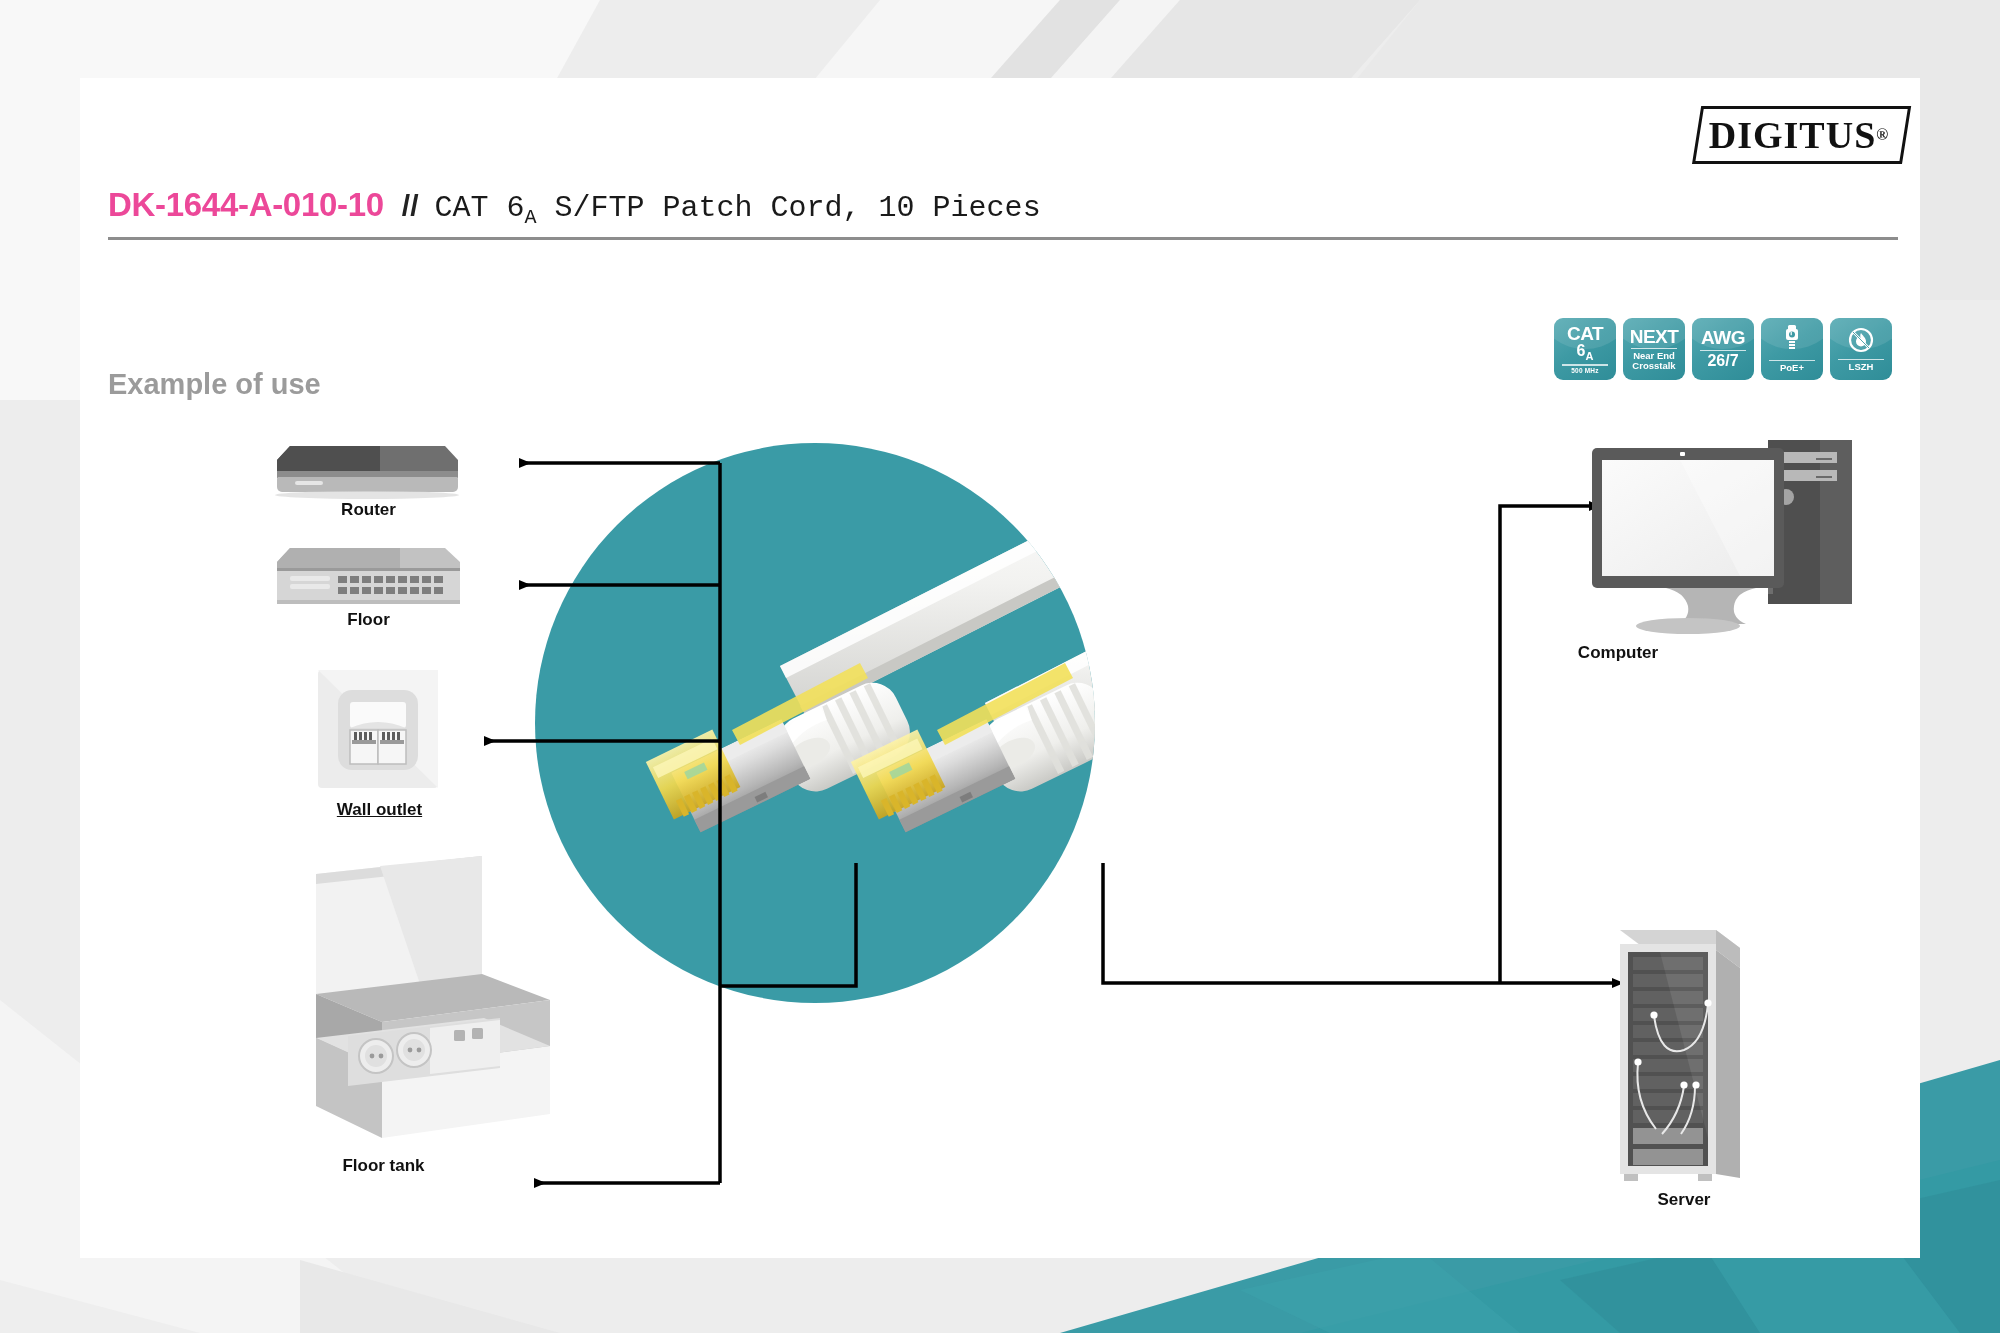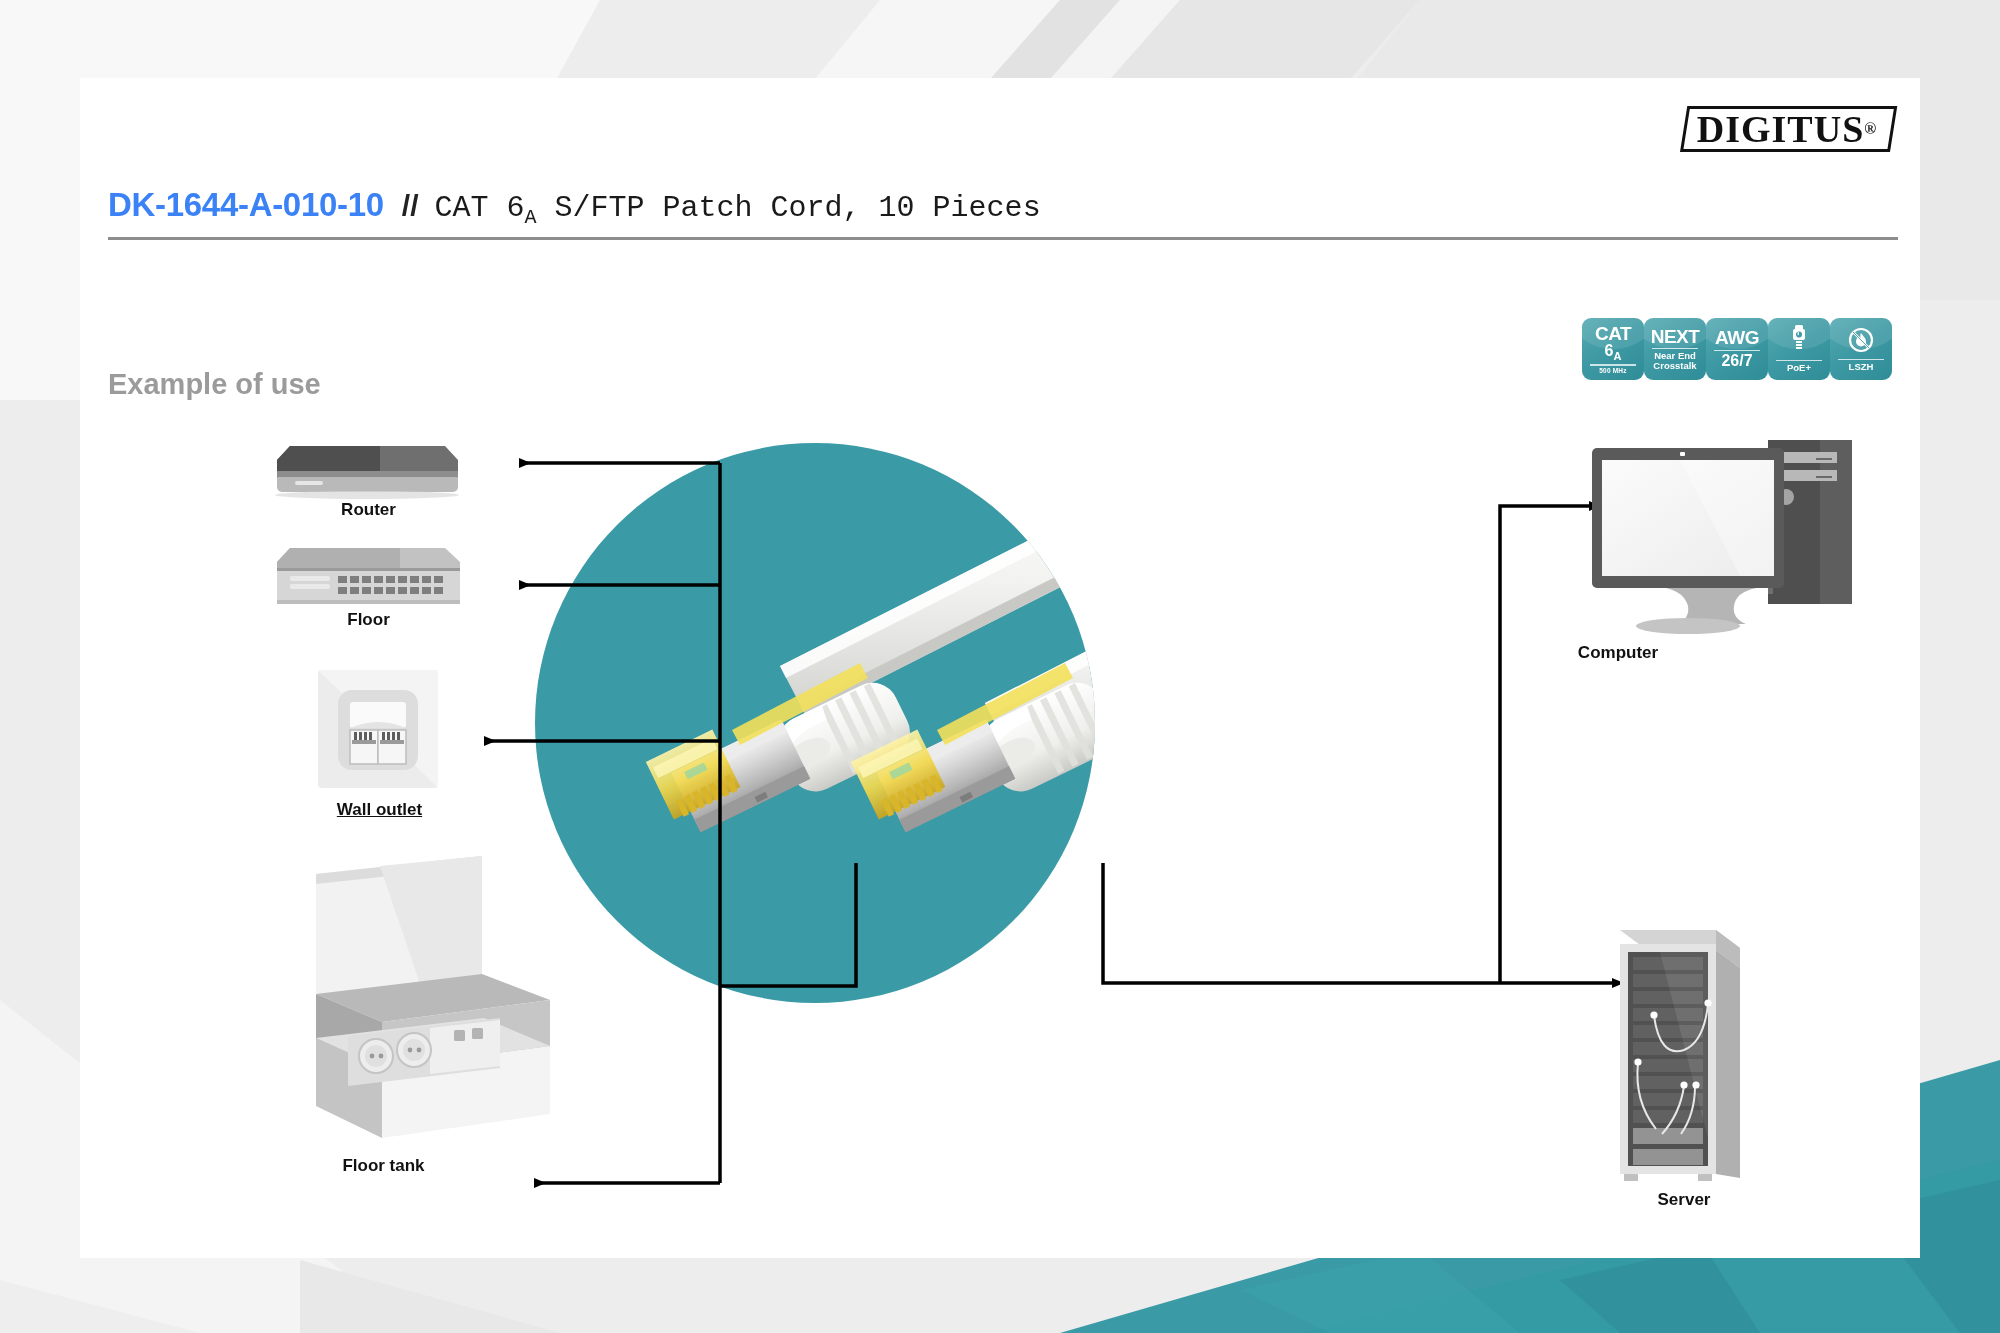--- a/index.html
+++ b/index.html
@@ -12,21 +12,21 @@
   
   #bg{position:absolute;inset:0;overflow:hidden;}
 
   
   #card{
     position:absolute;left:80px;top:78px;width:1840px;height:1180px;
     background:#ffffff;overflow:hidden;z-index:5;
   }
 
   
-  #logo{position:absolute;right:30px;top:28px;width:210px;height:46px;}
+  #logo{position:absolute;right:18px;top:28px;width:210px;height:58px;}
   #logo .logobox{
     position:absolute;inset:0;
     border:3px solid #111;
     transform:skewX(-9deg);
     transform-origin:bottom left;
     box-sizing:border-box;
   }
   #logo .logotext{
     position:absolute;inset:0;display:flex;align-items:center;justify-content:center;
     font-family:"Liberation Serif","DejaVu Serif",serif;
@@ -34,36 +34,36 @@
     padding-left:4px;
   }
   #logo .reg{font-size:16px;vertical-align:super;font-weight:bold;}
 
   
   #titlerow{position:absolute;left:28px;top:108px;width:1790px;}
   #titlerow .line{
     display:flex;align-items:baseline;gap:0px;
     padding-bottom:8px;
   }
-  #sku{color:#3b82f6;font-weight:bold;font-size:33px;letter-spacing:-0.3px;}
+  #sku{color:#ec4899;font-weight:bold;font-size:33px;letter-spacing:-0.3px;}
   #slashes{color:#222;font-size:30px;font-weight:600;margin:0 16px 0 18px;}
   #desc{color:#1a1a1a;font-size:30px;font-weight:400;font-family:Liberation Mono, monospace;}
   #desc .sub{font-size:20px;vertical-align:sub;}
   #titlerule{height:3px;background:#8d8d8d;width:100%;}
 
   
   #headings{position:absolute;left:28px;top:272px;}
   #h-de{
     font-size:30px;font-weight:bold;color:#111;display:inline-block;
     border-bottom:2px solid #444;padding-bottom:3px;
   }
   #h-en{font-size:29px;font-weight:bold;color:#9b9b9b;margin-top:18px;}
 
   
-  #badges{position:absolute;right:28px;top:240px;display:flex;}
+  #badges{position:absolute;right:28px;top:240px;display:flex;gap:7px;}
   .badge{
     width:62px;height:62px;border-radius:9px;
     background:linear-gradient(145deg,#55a9b2 0%,#3e9aa4 45%,#2f8d98 100%);
     position:relative;overflow:hidden;
     color:#ffffff;display:flex;flex-direction:column;
     align-items:center;justify-content:center;
     text-align:center;line-height:1.02;
   }
   .badge::after{
     content:"";position:absolute;left:-20%;top:-60%;width:140%;height:110%;

